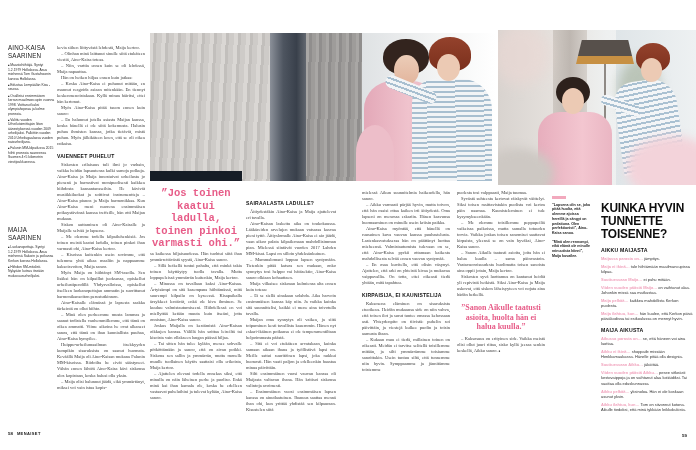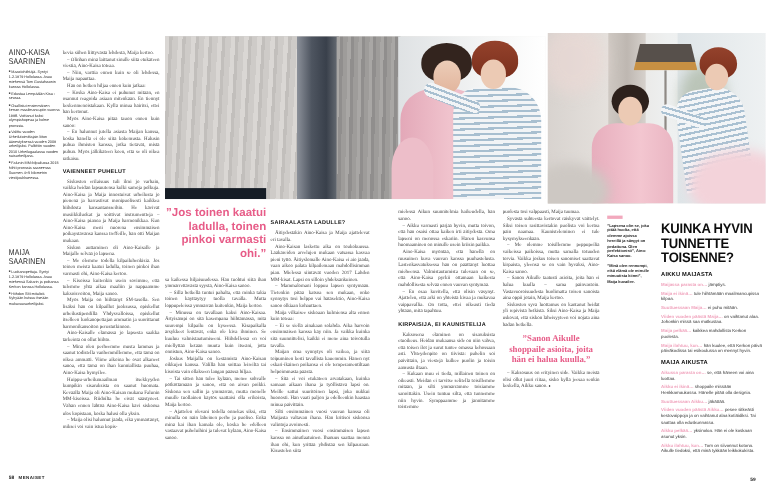--- a/index.html
+++ b/index.html
@@ -15,21 +15,21 @@
 
   
   .textcol{position:absolute;font-family:"Liberation Serif",serif;font-size:4.5px;line-height:1.34;color:var(--ink);text-align:justify;overflow-wrap:break-word}
   .textcol .body-para{text-indent:4px}
   .textcol .body-para:first-child{text-indent:0}
   .col-heading{font-family:"Liberation Sans",sans-serif;font-size:5px;font-weight:bold;color:var(--head);letter-spacing:.25px;margin:6px 0 2px;text-indent:0;text-align:left}
   .inline-quote{font-family:"Liberation Serif",serif;font-weight:bold;font-size:8px;line-height:1.18;color:var(--pink);text-align:center;margin:5px 2px 4px;text-indent:0}
   .end-dot{color:#1c1c1c;font-size:3.2px}
 
   
-  .pullquote{position:absolute;left:150px;top:187px;width:92px;font-family:Liberation Sans, sans-serif;font-weight:bold;font-size:10.5px;line-height:1.2;color:var(--pink);text-align:right}
+  .pullquote{position:absolute;left:150px;top:187px;width:92px;font-family:Liberation Mono, monospace;font-weight:bold;font-size:10.5px;line-height:1.2;color:var(--pink);text-align:center}
 
   
   .photo{position:absolute;overflow:hidden}
   .photo div{position:absolute}
   .photo1{left:150px;top:33px;width:346px;height:148px;background:linear-gradient(90deg,#c9c6c3 0,#bdbab7 30%,#d4d2cf 55%,#ebeae8 75%,#f8f8f7 100%)}
   .p1-curtain{left:0;top:0;width:122px;height:100%;background:repeating-linear-gradient(93deg,#dad7d4 0 4px,#c2bfbc 4px 7px,#cecbc8 7px 12px)}
   .p1-frame{left:120px;top:0;width:38px;height:100%;background:linear-gradient(90deg,#8b9099 0,#4e5560 35%,#39404b 70%,#6b7077 100%)}
   .p1-curtain2{left:156px;top:0;width:58px;height:100%;background:repeating-linear-gradient(91deg,#a9a7a5 0 3px,#908e8d 3px 6px,#9e9c9a 6px 10px)}
   .p1-light{left:212px;top:0;width:134px;height:100%;background:linear-gradient(90deg,#dfe2e4,#f4f5f5 60%,#fff)}
   .p1-sill{left:0;bottom:0;width:92px;height:10px;background:#161d26}
@@ -189,21 +189,21 @@
       <p class="col-heading">KIRPAISIJA, EI KAUNISTELIJA</p>
       <p class="body-para">Kaksosena eläminen on sisaruksista etuoikeus. Heidän mukaansa side on niin vahva, että toisen ilot ja surut tuntee omassa kehossaan asti. Yhteydenpito on tiivistä: puhelin soi päivittäin, ja viestejä kulkee puolin ja toisin aamusta iltaan.</p>
       <p class="body-para">– Kukaan muu ei tiedä, millainen toinen on oikeasti. Meidän ei tarvitse selitellä toisillemme mitään, ja silti ymmärrämme toisiamme sanoittakin. Usein tuntuu siltä, että tunnemme niin hyvin. Symppaamme ja jännitämme toistemme</p>
     </div>
   <div class="textcol" style="left:457px;top:190px;width:88px;height:250px">
       <p class="body-para">puolesta tosi valppaasti, Maija tuumaa.</p>
       <p class="body-para">Syvästä suhteesta kertovat räiskyvät väittelyt. Siksi toisen rasittavistakin puolista voi kertoa päin naamaa. Kaunisteleminen ei tule kysymykseenkään.</p>
       <p class="body-para">– Me olemme toisillemme peppupeiliä vaikeissa paikoissa, mutta samalla totuuden torvia. Vaikka joskus toisen sanomiset saattavat kirpaista, yleensä se on vain hyväksi, Aino-Kaisa sanoo.</p>
       <p class="body-para">– Sanon Aikulle taatusti asioita, joita hän ei halua kuulla – sama päinvastoin. Vastavuoroisuudesta huolimatta toisen sanoista aina oppii jotain, Maija kertoo.</p>
       <p class="body-para">Siskosten syvä luottamus on kantanut heidät yli repivistä hetkistä. Siksi Aino-Kaisa ja Maija uskovat, että siskon läheisyyteen voi nojata aina hädän hetkellä.</p>
-      <p class="inline-quote">”Sanon Aikulle shoppaile asioita, joita hän ei halua kuulla.”</p>
+      <p class="inline-quote">”Sanon Aikulle taatusti asioita, huolta hän ei halua kuulla.”</p>
       <p class="body-para">– Kaksosuus on erityinen side. Vaikka meistä olisi ollut juuri riitaa, sisko kyllä jeesaa senkin keskellä, Aikku sanoo.<span class="end-dot"> ●</span></p>
     </div>
 
   <div class="quote-strip">
     <div class="pink-bar"></div>
     <p class="strip-quote">”Lapsena olin se, joka pitää huolta, että olemme ajoissa hereillä ja sängyt on pedattuna. Olen perfektionisti”, Aino-Kaisa sanoo.</p>
     <p class="strip-quote">”Minä olen rennompi, eikä elämä ole minulle minuutista kiinni”, Maija kuvailee.</p>
   </div>
 
   <div class="sidebar-right">

